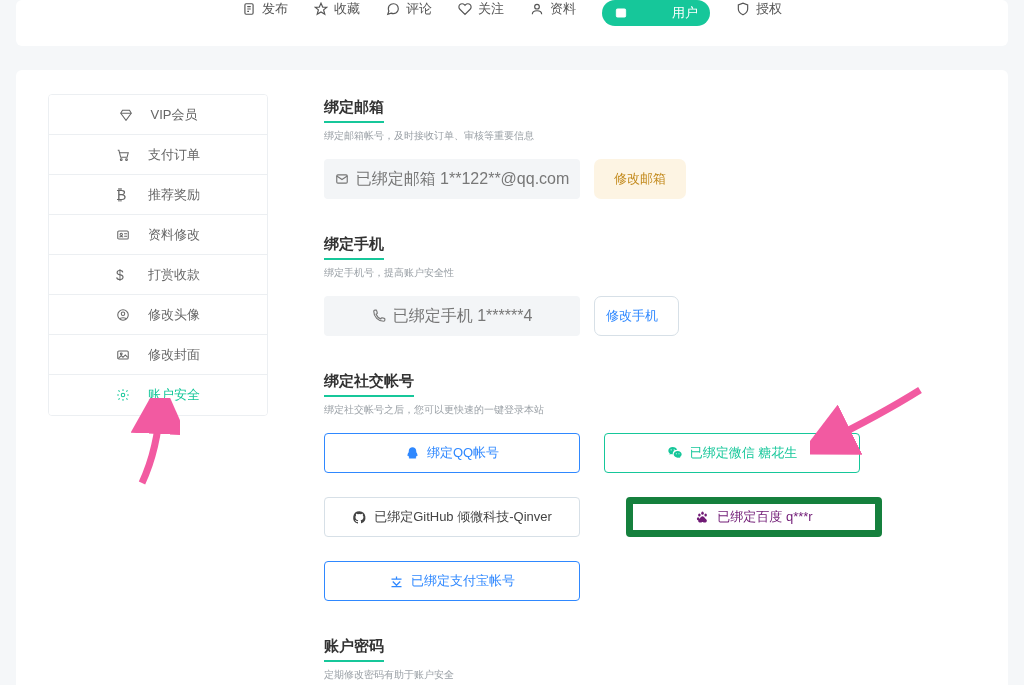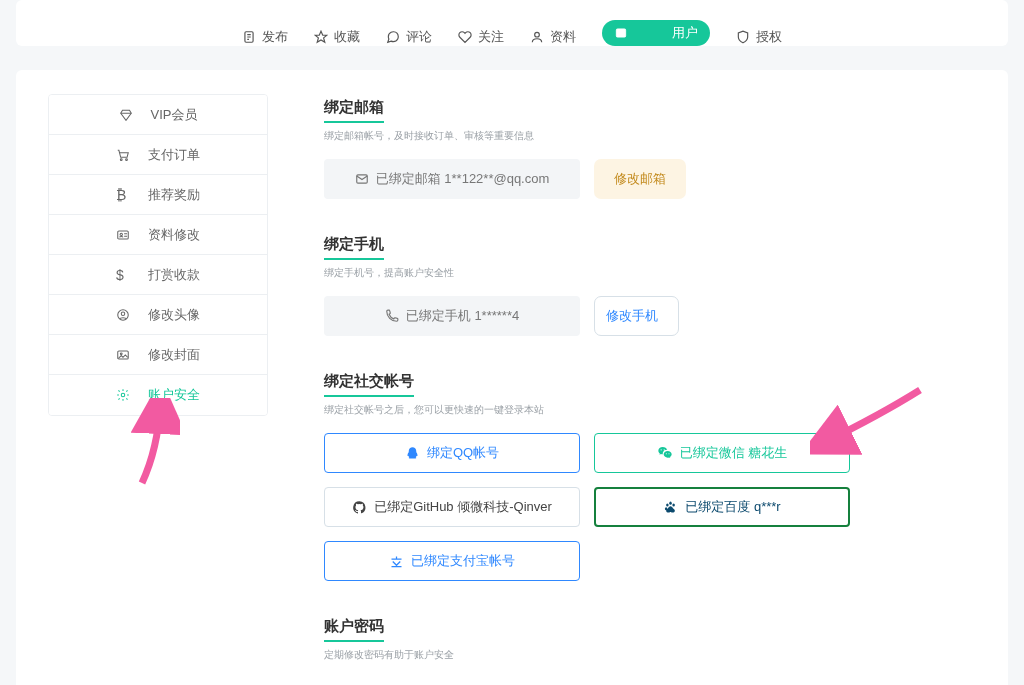--- a/index.html
+++ b/index.html
@@ -1,47 +1,47 @@
 <!DOCTYPE html>
 <html><head>
 <meta charset="utf-8">
 <style>
 * { margin:0; padding:0; box-sizing:border-box; }
 body { font-family:-apple-system,BlinkMacSystemFont,"PingFang SC","Microsoft YaHei",sans-serif; background:#f5f7f9; color:#333; font-size:14px; width:1024px; height:685px; overflow:hidden; position:relative; }
 .container { max-width:1008px; margin:0 auto; padding:0 8px; }
 
-.topnav { background:#fff; border-radius:6px; margin-top:0; padding:0; display:flex; align-items:flex-end; justify-content:center; gap:26px; height:46px; }
+.topnav { background:#fff; border-radius:6px; margin-top:0; padding:0; display:flex; align-items:flex-start; justify-content:center; gap:26px; height:46px; }
 .topnav-item { display:inline-flex; align-items:center; gap:6px; color:#555; cursor:pointer; font-size:13px; }
 .topnav-item.active { background:#16c79a; color:#fff; padding:4px 12px; border-radius:14px; font-weight:500;gap:44px; }
 .topnav-item svg { width:14px; height:14px; flex:none; }
 
 .card { background:#fff; border-radius:6px; margin-top:24px; padding:24px 32px 40px; display:flex; gap:56px; }
 
 .sidebar { width:220px; border:1px solid #eceff2; border-radius:4px; overflow:hidden; align-self:flex-start; }
 .sidebar-item { height:40px; display:flex; align-items:center; justify-content:center; gap:18px; border-bottom:1px solid #eceff2; color:#666; cursor:pointer; font-size:13px; background:#fff; }
 .sidebar-item:last-child { border-bottom:none; }
 .sidebar-item.active { color:#16c79a; font-weight:500; }
 .sidebar-item svg, .sidebar-item .glyph { width:14px; height:14px; flex:none; }
 .glyph { font-size:14px; line-height:1; }
 
 .content { flex:1; padding-top:4px; }
 .section { margin-bottom:36px; }
 .section-title { font-size:15px; font-weight:600; color:#333; display:inline-block; padding-bottom:4px; border-bottom:2px solid #16c79a; margin-bottom:6px; }
 .section-desc { font-size:10px; color:#9aa0a6; margin-bottom:16px; }
 .row { display:flex; gap:14px; align-items:stretch; }
-.bound-box { flex:1; max-width:256px; height:40px; background:#f3f5f7; border-radius:4px; display:flex; align-items:center; justify-content:center; color:#777; font-size:13px; gap:7px; }
+.bound-box { flex:1; max-width:256px; height:40px; background:#f3f5f7; border-radius:4px; display:flex; align-items:center; justify-content:center; color:#777; font-size:16px; gap:7px; }
 .btn-change { height:40px; padding:0 20px; border-radius:7px; display:flex; align-items:center; justify-content:center; font-size:13px; cursor:pointer; border:none; }
 .btn-orange { background:#fdf4e3; color:#c38a1d; }
 .btn-blue-out { background:#fff; color:#2f88ff; border:1px solid #d7e0e7;padding-left:11px; }
-.social-grid { display:flex; flex-wrap:wrap; gap:14px; }
+.social-grid { display:flex; flex-wrap:wrap; gap:24px; }
 .social-btn { width:256px; height:40px; border-radius:4px; display:flex; align-items:center; justify-content:center; font-size:13px; gap:7px; cursor:pointer; background:#fff; }
 .b-blue { border:1px solid #2f88ff; color:#2f88ff; }
 .b-green { border:1px solid #16c79a; color:#16c79a; }
 .b-gray { border:1px solid #d7e0e7; color:#444; }
-.b-blue2 { border:2px solid #15803d; color:#0c4a6e; }
+.b-blue2 { border:7px solid #15803d; color:#701a75;margin-left:22px; }
 .b-blue3 { border:1px solid #2f88ff; color:#2f88ff; }
 
 .arrow { position:absolute; z-index:20; }
 .arrow svg { display:block; }
 </style>
 </head>
 <body>
 
 <div class="container">
 

